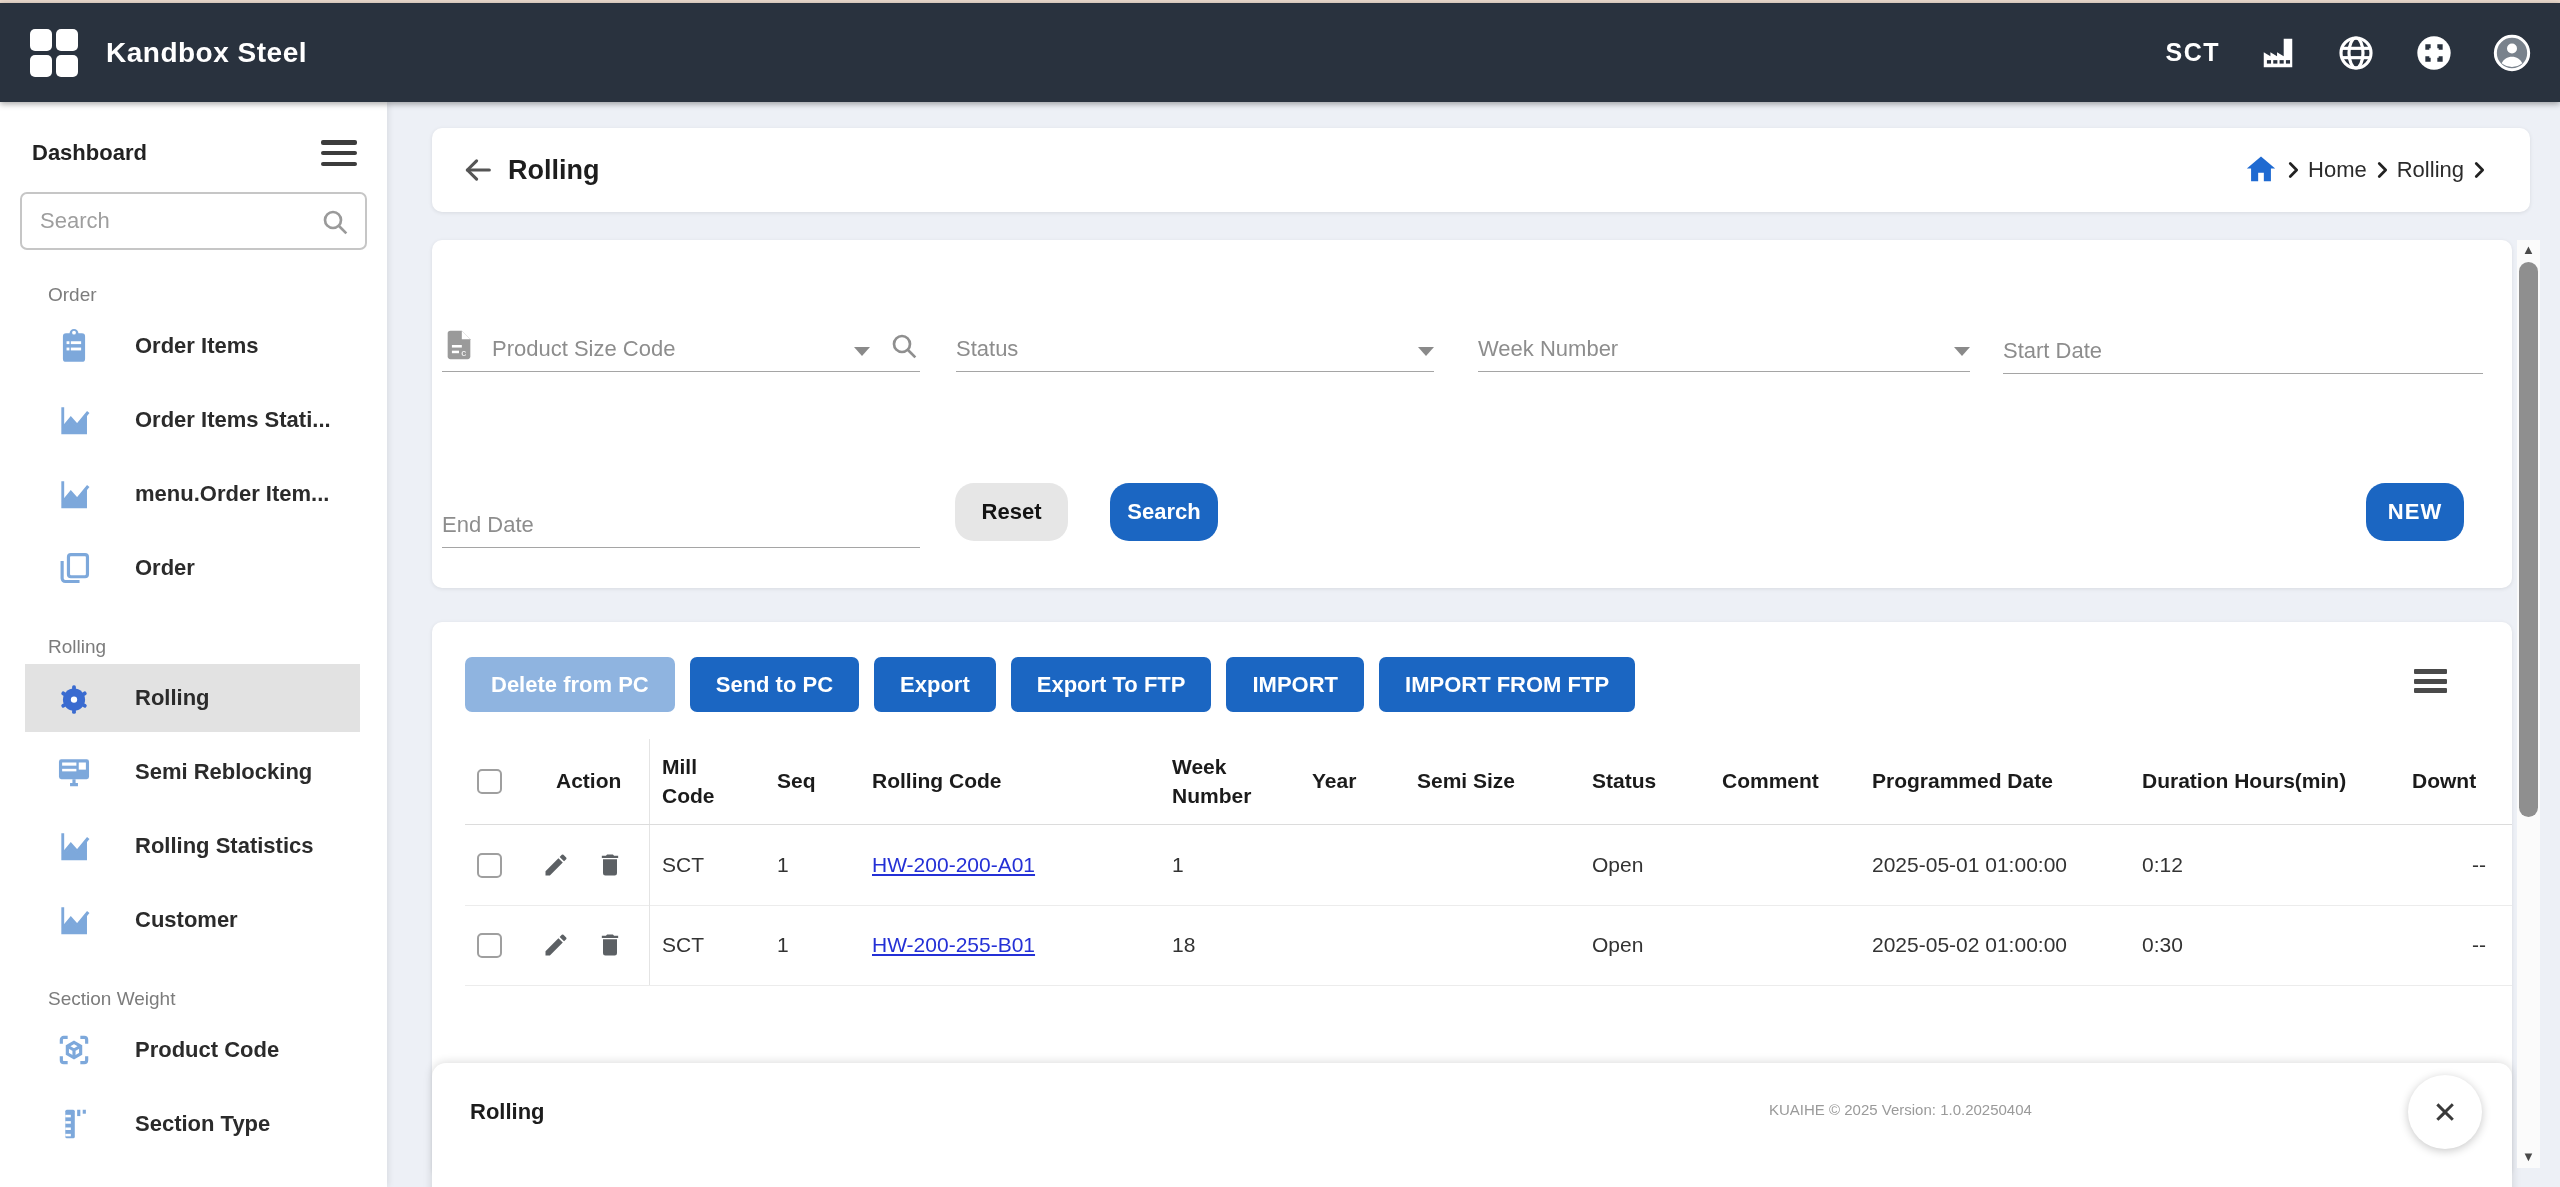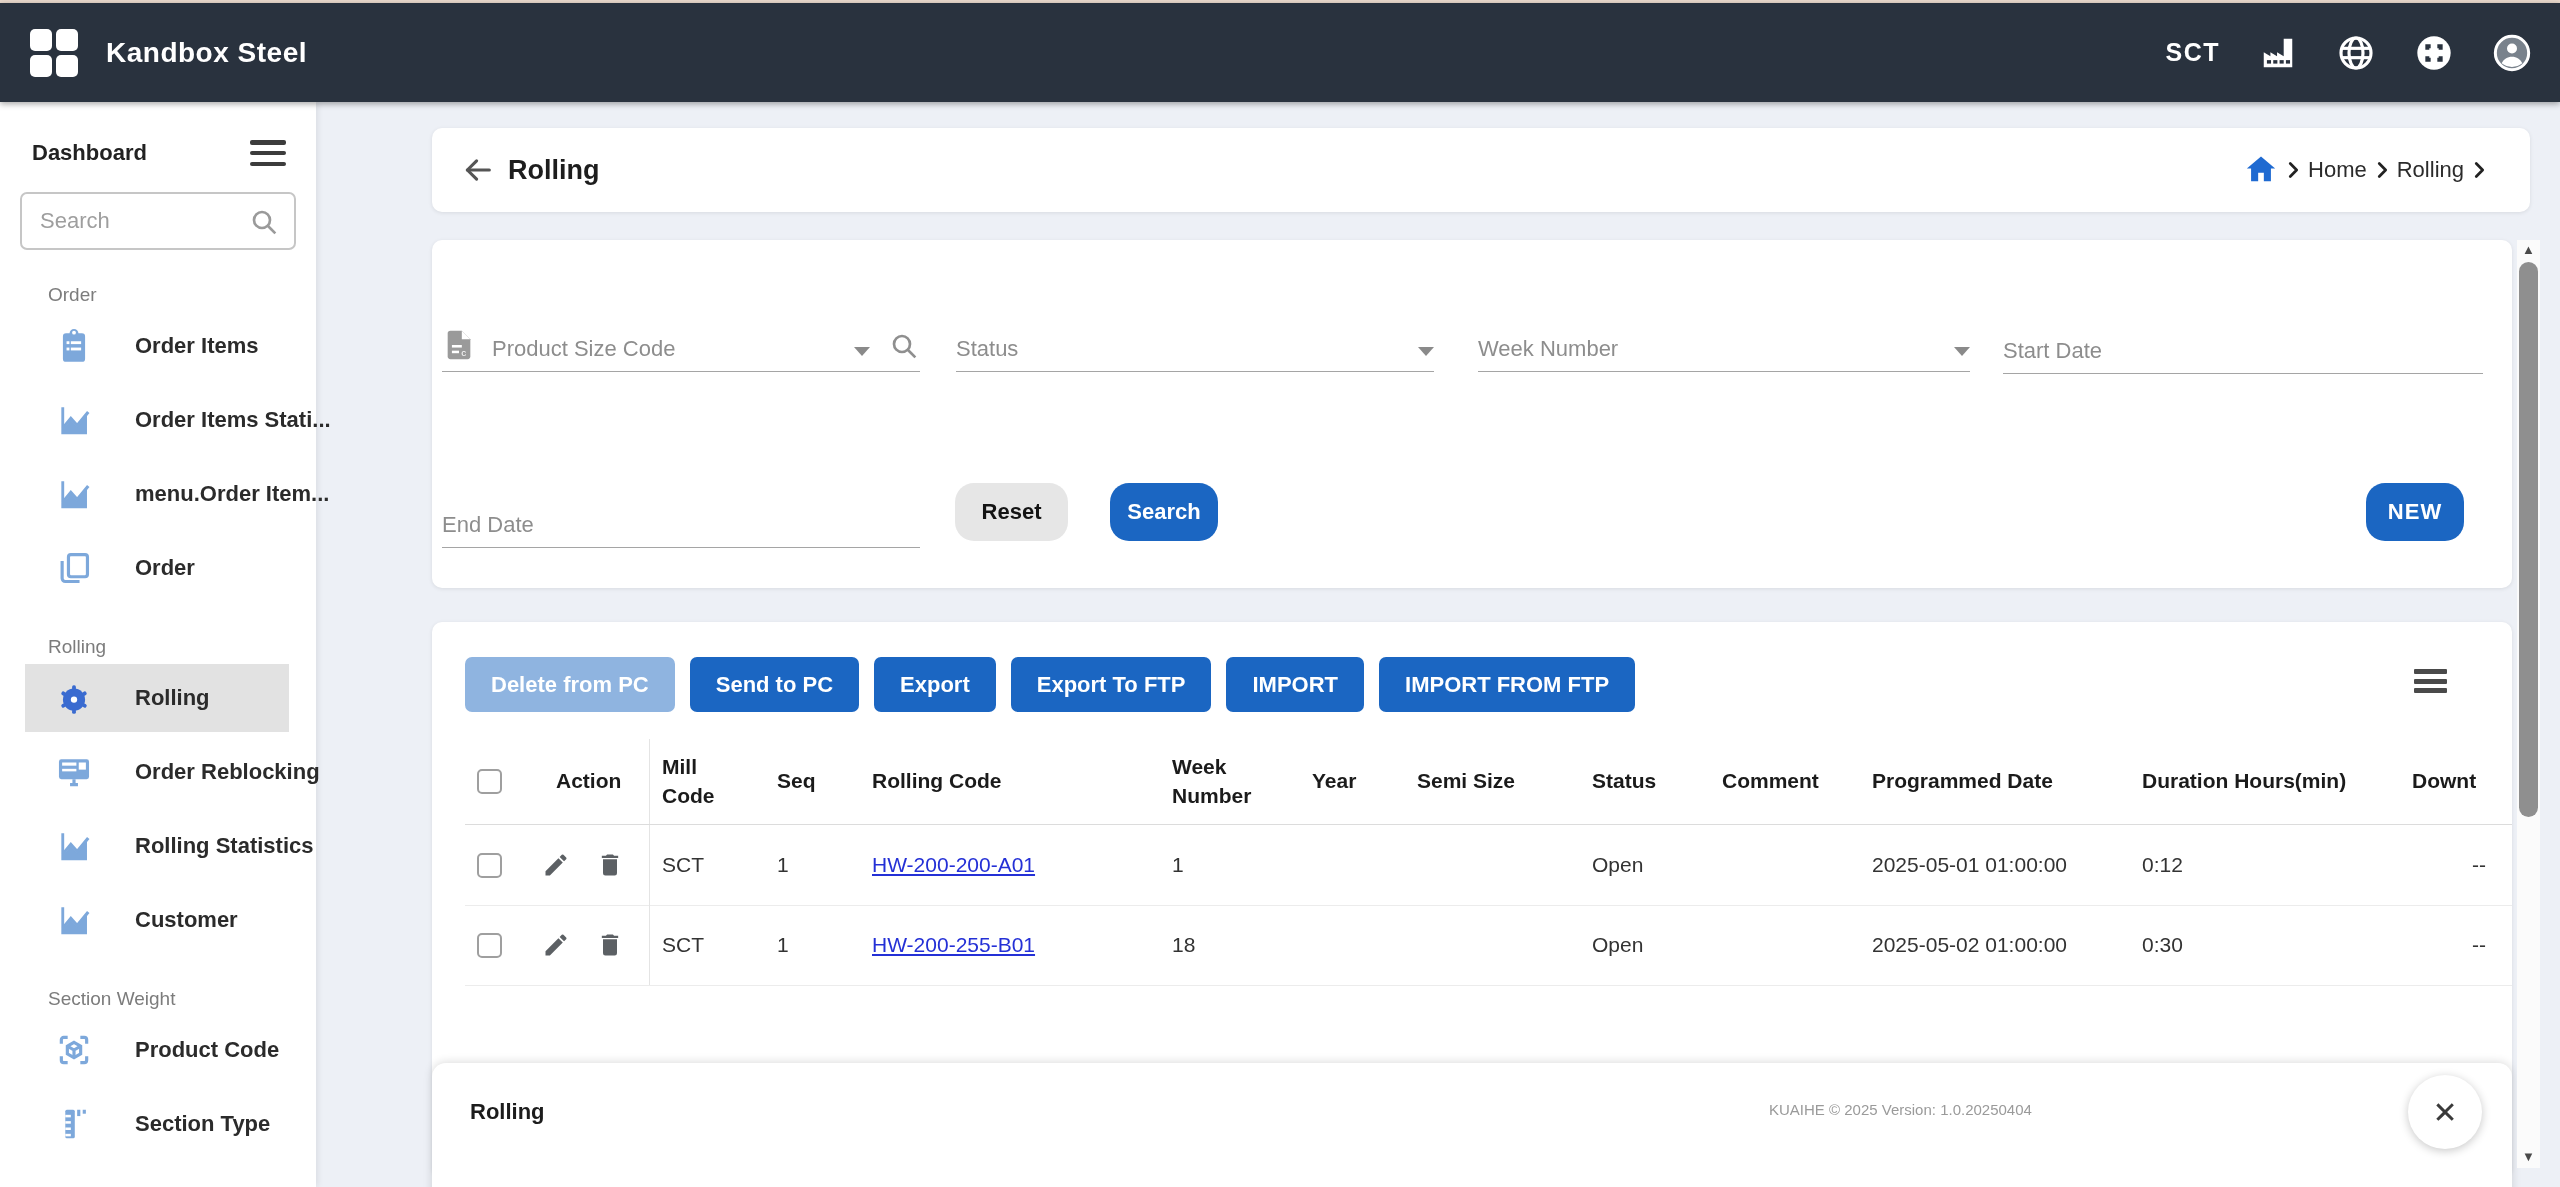--- a/index.html
+++ b/index.html
@@ -15,21 +15,21 @@
             display:flex; align-items:center; box-shadow:0 2px 6px rgba(0,0,0,.35); z-index:30; }
   .nav-logo { width:48px; height:48px; margin-left:30px; display:grid; grid-template-columns:22px 22px;
               grid-template-rows:22px 22px; gap:4px; }
   .nav-logo span { background:#fff; border-radius:5px; }
   .nav-title { color:#fff; font-size:28px; font-weight:700; margin-left:28px; letter-spacing:.5px; }
   .nav-right { position:absolute; right:28px; top:0; height:99px; display:flex; align-items:center; gap:38px; }
   .nav-user { color:#fff; font-size:25px; font-weight:700; letter-spacing:1.5px; }
   .nav-ic { width:40px; height:40px; display:flex; align-items:center; justify-content:center; cursor:pointer; }
 
   
-  .sidebar { position:absolute; left:0; top:102px; width:316px; height:1085px; background:#fff;
+  .sidebar { position:absolute; left:0; top:102px; width:387px; height:1085px; background:#fff;
              box-shadow:2px 0 6px rgba(0,0,0,.08); z-index:20; }
   .sb-head { display:flex; align-items:center; justify-content:space-between; padding:38px 30px 0 32px; }
   .sb-title { font-size:22px; font-weight:700; color:#222; }
   .burger { width:36px; height:26px; display:flex; flex-direction:column; justify-content:space-between; cursor:pointer; }
   .burger span { height:4.5px; background:#3c3c3c; border-radius:2px; }
   .sb-search { position:relative; margin:26px 20px 0 20px; height:58px; border:2px solid #c6c6c6; border-radius:7px;
                display:flex; align-items:center; }
   .sb-search input { border:none; outline:none; width:280px; margin-left:18px; font-size:22px; color:#444;
                      font-family:inherit; background:transparent; }
   .sb-search input::placeholder { color:#9e9e9e; }
@@ -243,21 +243,21 @@
     <div class="sb-item">
       <span class="ic">
         <svg width="38" height="38" viewBox="0 0 24 24">
             <rect x="2.5" y="4" width="19" height="12.5" rx="1.5" fill="#7da8db"></rect>
             <rect x="4.5" y="6" width="9" height="2" fill="#fff"></rect>
             <rect x="15" y="6" width="4.5" height="4.5" fill="#fff"></rect>
             <rect x="4.5" y="10" width="9" height="1.6" fill="#fff"></rect>
             <path d="M9.5 20h5M12 16.5V20" stroke="#7da8db" stroke-width="2"></path>
           </svg>
       </span>
-      <span class="lbl">Order Reblocking</span>
+      <span class="lbl">Semi Reblocking</span>
     </div>
     <div class="sb-item">
       <span class="ic">
         <svg width="38" height="38" viewBox="0 0 24 24">
             <path fill="#7da8db" d="M4 21V4h1.8v13.2L10 12l4 4.4L20.2 8.5V21z"></path>
             <polyline points="5,17 10,11 14,15.5 21,7" fill="none" stroke="#7da8db" stroke-width="2"></polyline>
           </svg>
       </span>
       <span class="lbl">Rolling Statistics</span>
     </div>

